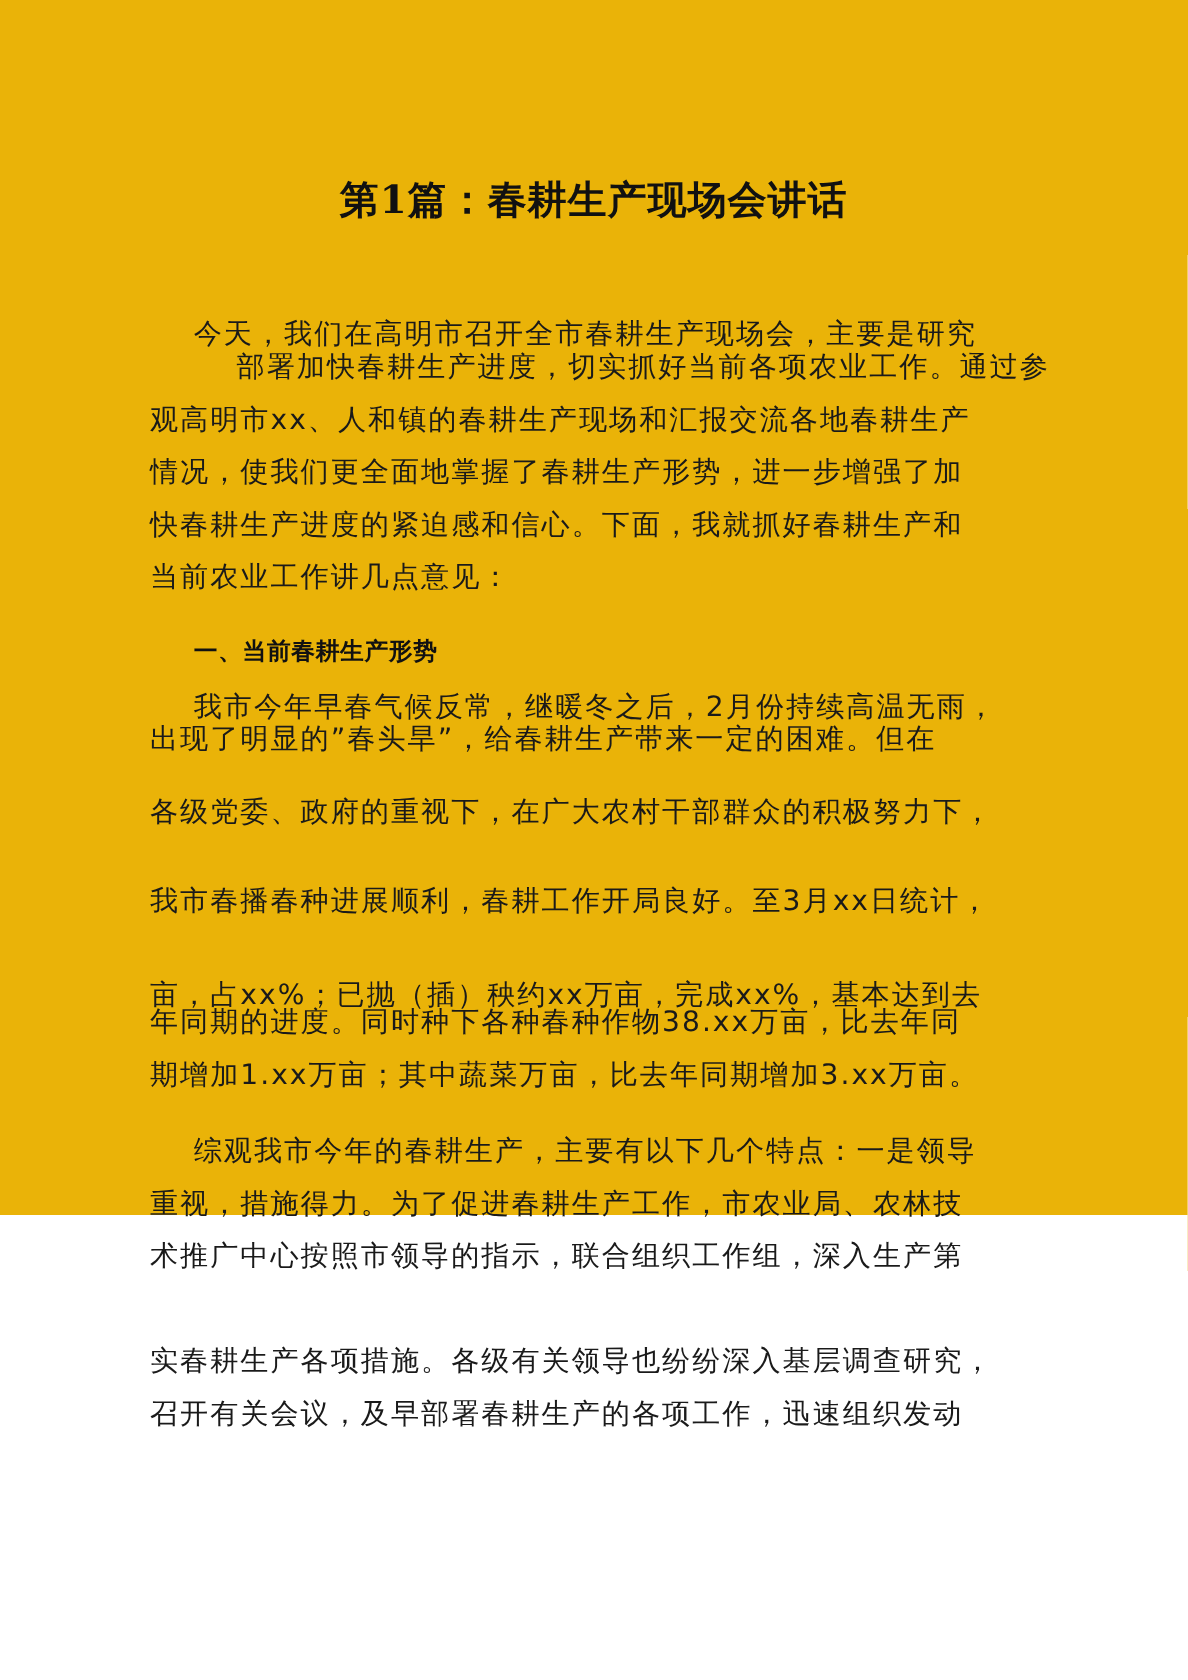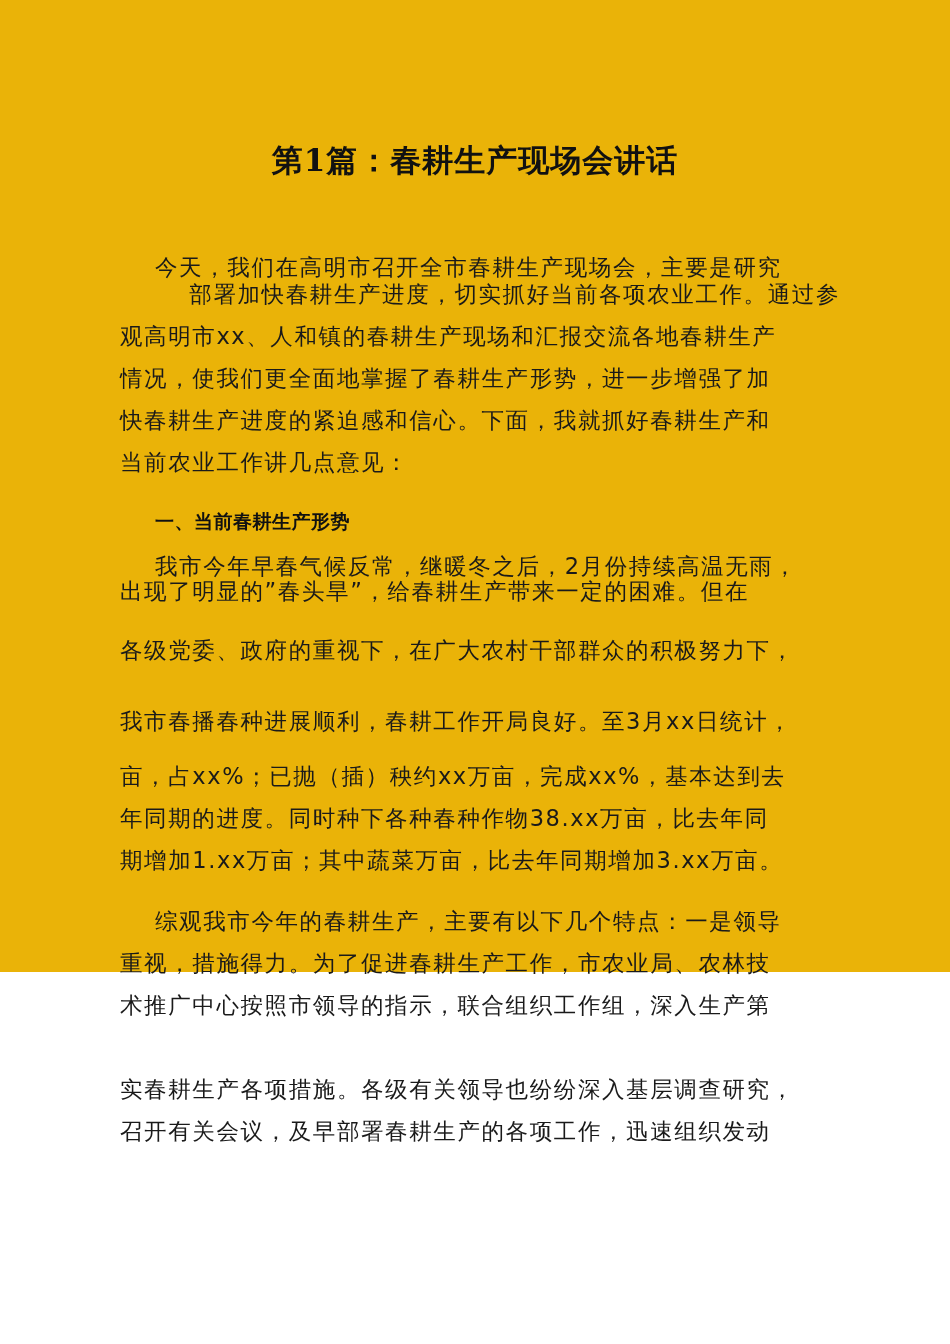--- a/index.html
+++ b/index.html
@@ -35,21 +35,21 @@
   <div class="line" style="top:357px;">情况，使我们更全面地掌握了春耕生产形势，进一步增强了加</div>
   <div class="line" style="top:399px;">快春耕生产进度的紧迫感和信心。下面，我就抓好春耕生产和</div>
   <div class="line" style="top:441px;">当前农业工作讲几点意见：</div>
 
   <div class="heading" style="top:500px;">一、当前春耕生产形势</div>
 
   <div class="line indent" style="top:545px;width:690px;">我市今年早春气候反常，继暖冬之后，2月份持续高温无雨，</div>
   <div class="line" style="top:570px;">出现了明显的”春头旱”，给春耕生产带来一定的困难。但在</div>
   <div class="line" style="top:629px;">各级党委、政府的重视下，在广大农村干部群众的积极努力下，</div>
   <div class="line" style="top:700px;">我市春播春种进展顺利，春耕工作开局良好。至3月xx日统计，</div>
-  <div class="line" style="top:755px;">亩，占xx%；已抛（插）秧约xx万亩，完成xx%，基本达到去</div>
+  <div class="line" style="top:775px;">亩，占xx%；已抛（插）秧约xx万亩，完成xx%，基本达到去</div>
   <div class="line" style="top:797px;">年同期的进度。同时种下各种春种作物38.xx万亩，比去年同</div>
   <div class="line" style="top:839px;">期增加1.xx万亩；其中蔬菜万亩，比去年同期增加3.xx万亩。</div>
 
   <div class="line indent" style="top:900px;width:685px;">综观我市今年的春耕生产，主要有以下几个特点：一是领导</div>
   <div class="line" style="top:942px;">重视，措施得力。为了促进春耕生产工作，市农业局、农林技</div>
   <div class="line" style="top:984px;">术推广中心按照市领导的指示，联合组织工作组，深入生产第</div>
   <div class="line" style="top:1068px;">实春耕生产各项措施。各级有关领导也纷纷深入基层调查研究，</div>
   <div class="line" style="top:1110px;">召开有关会议，及早部署春耕生产的各项工作，迅速组织发动</div>
 </div>
 

